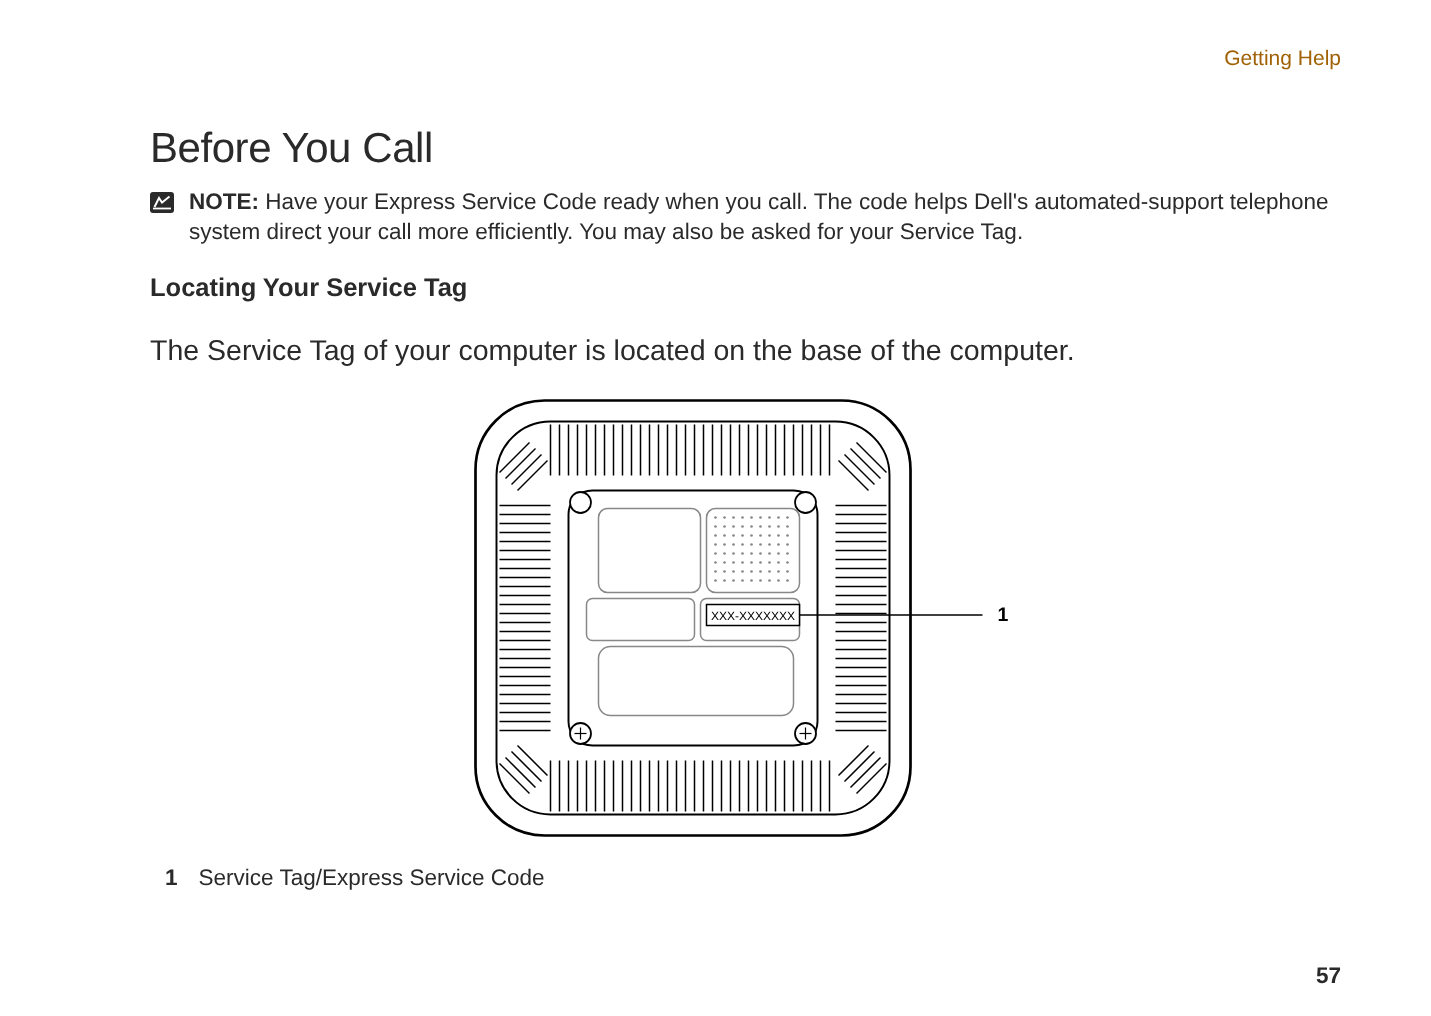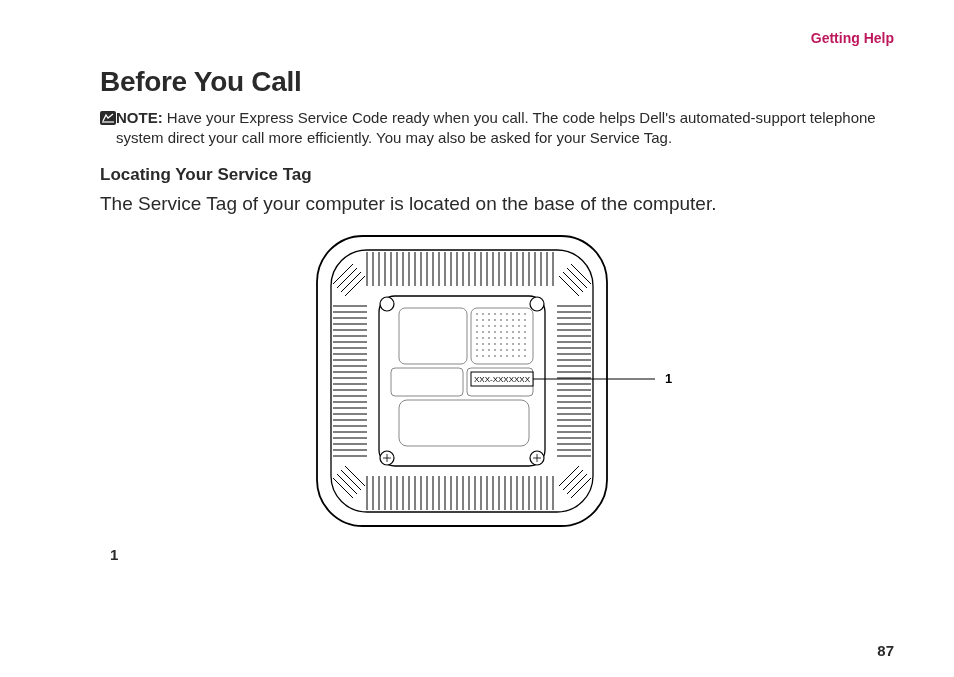--- a/index.html
+++ b/index.html
@@ -9,54 +9,55 @@
     font-family: "Helvetica Neue", Arial, sans-serif;
     color: #2a2a2a;
     background: #fff;
     position: relative;
     padding: 30px 60px 0 100px;
   }
   .chapter {
     position: absolute;
     top: 30px;
     right: 60px;
-    font-weight: bold;
+    font-weight: normal;
     font-size: 14px;
-    color: #be185d;
+    color: #a16207;
   }
   h1 {
     font-size: 28px;
-    font-weight: bold;
-    margin-top: 36px;
+    font-weight: normal;
+    margin-top: 53px;
     margin-bottom: 10px;
     font-stretch: condensed;
     letter-spacing: -0.3px;
   }
   .note-row {
     display: flex;
     align-items: flex-start;
+    gap: 10px;
     margin-bottom: 16px;
   }
   .note-icon {
     width: 16px;
     height: 14px;
     flex: 0 0 16px;
     margin-top: 3px;
     display: flex;
     align-items: center;
     justify-content: center;
   }
   .note-text {
     font-size: 15px;
     line-height: 1.35;
   }
   h2 {
     font-size: 17px;
     font-weight: bold;
-    margin-bottom: 6px;
+    margin-bottom: 20px;
     font-stretch: condensed;
   }
   .body-text {
     font-size: 19px;
     line-height: 1.35;
     margin-bottom: 10px;
   }
   .figure-wrap {
     width: 100%;
     display: flex;
@@ -361,15 +362,16 @@
     <rect x="184" y="146" width="62" height="14" fill="#fff" stroke="#000" stroke-width="1"></rect>
     <text x="215" y="156" text-anchor="middle" font-family="Arial" font-size="8" fill="#000">XXX-XXXXXXX</text>
 
     <line x1="246" y1="153" x2="368" y2="153" stroke="#000" stroke-width="1"></line>
     <text x="378" y="157" font-family="Arial" font-size="13" font-weight="bold" fill="#000">1</text>
   </svg>
 </div>
 
 <div class="legend">
   <span class="num">1</span>
+  <span>Service Tag/Express Service Code</span>
 </div>
 
-<div class="pagenum">87</div>
+<div class="pagenum">57</div>
 
 </body></html>

